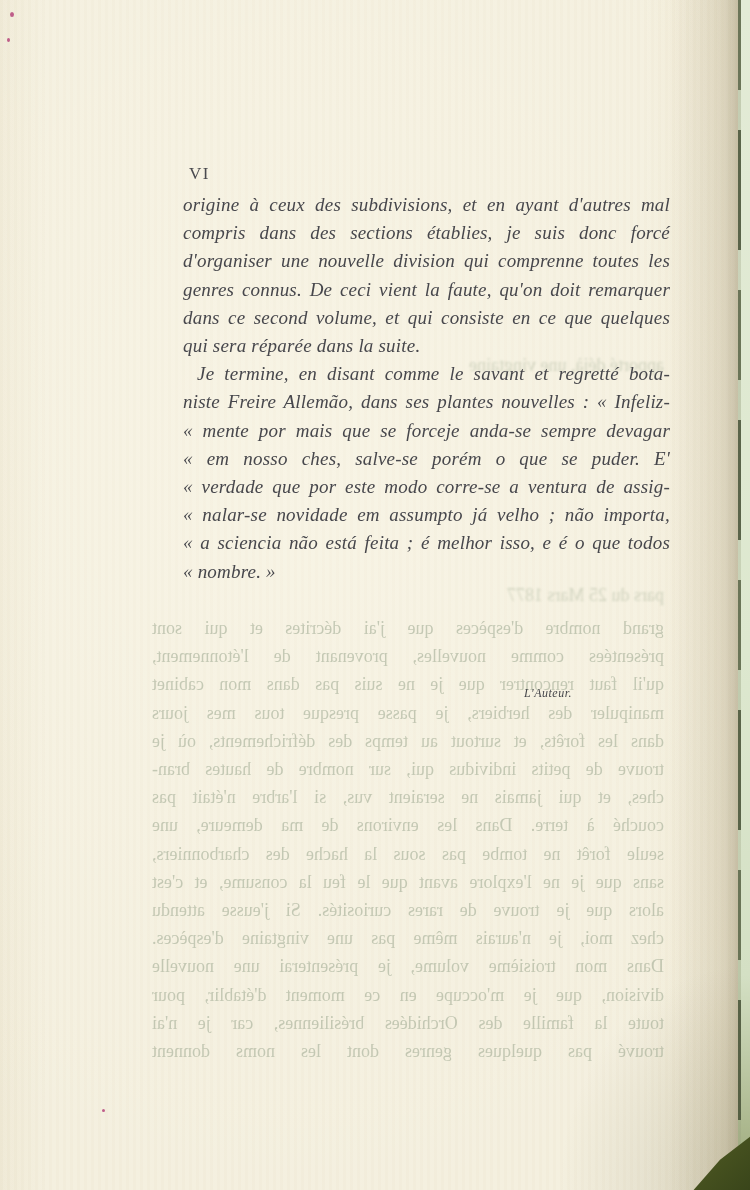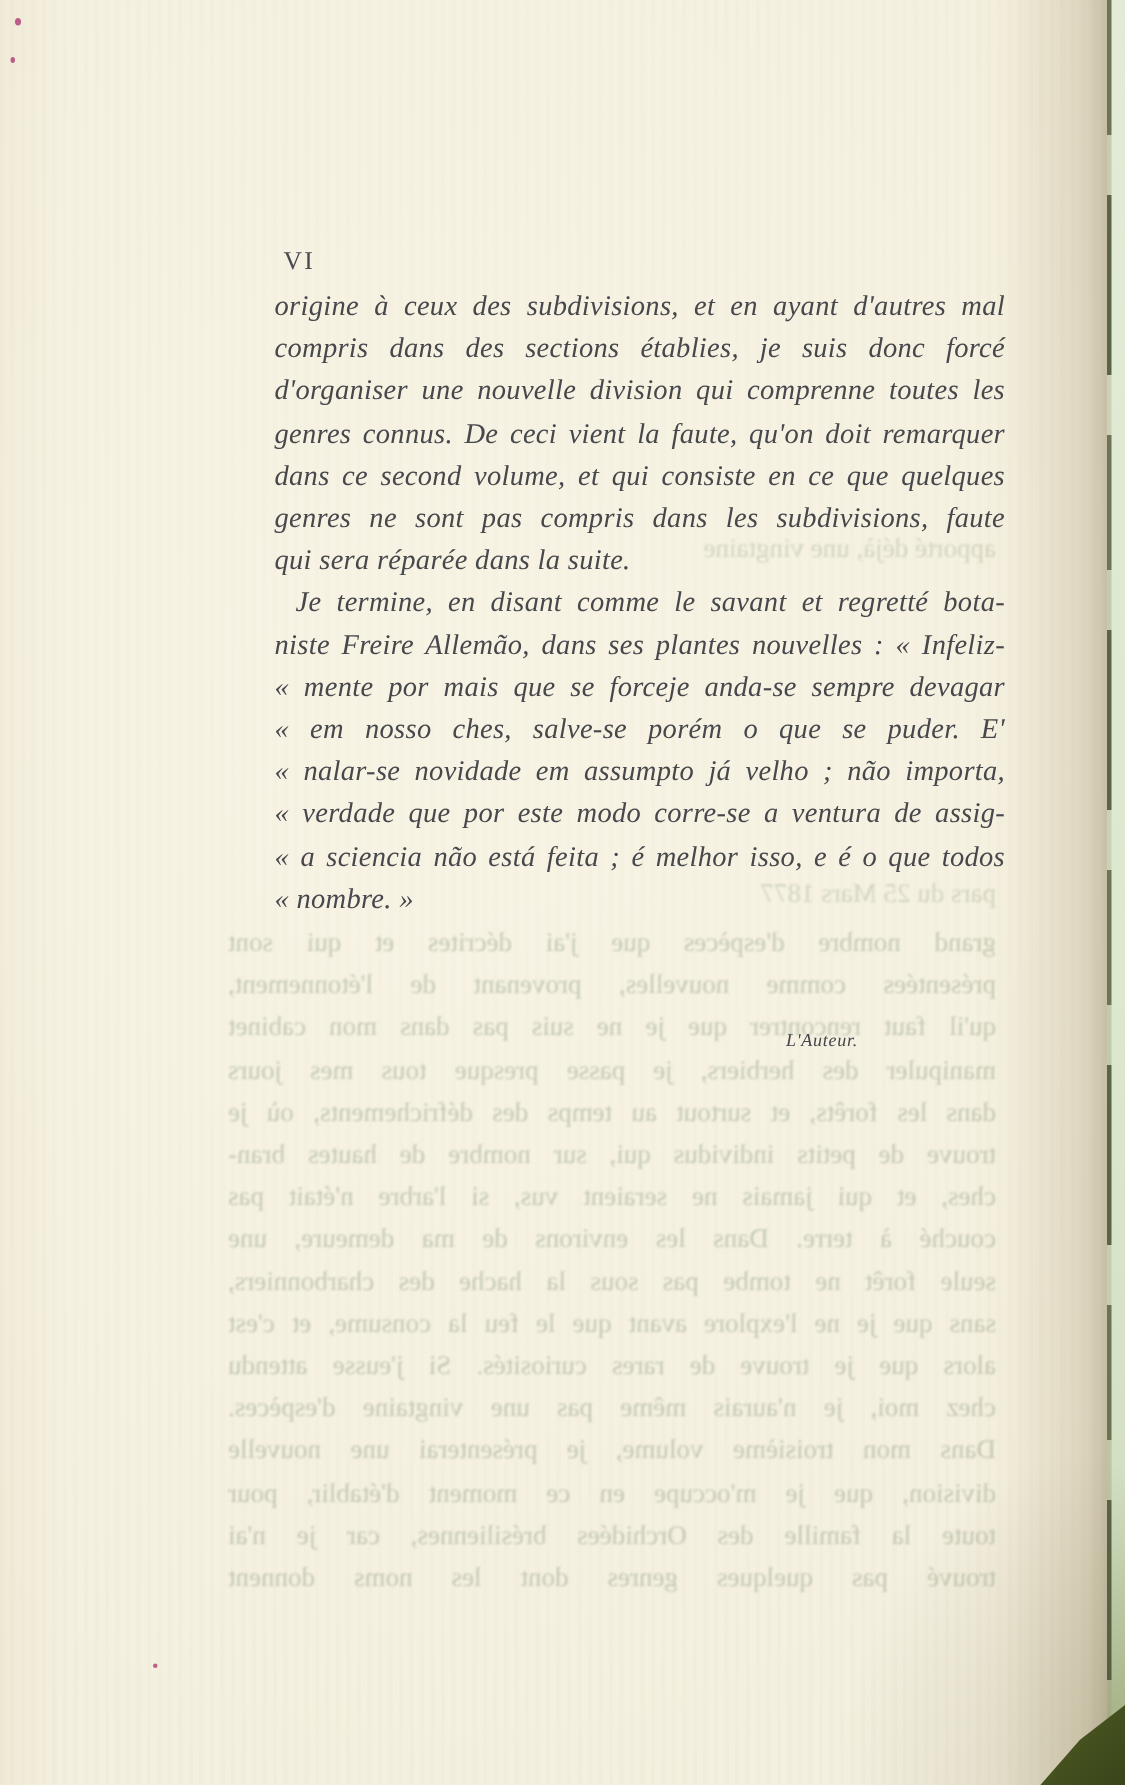--- a/index.html
+++ b/index.html
@@ -120,27 +120,26 @@
   </div>
   <div class="bfrag f1">apporté déjà, une vingtaine</div>
   <div class="bfrag f2">pars du 25 Mars 1877</div>
 
   <div class="text">
     <div class="line">origine à ceux des subdivisions, et en ayant d'autres mal</div>
     <div class="line">compris dans des sections établies, je suis donc forcé</div>
     <div class="line">d'organiser une nouvelle division qui comprenne toutes les</div>
     <div class="line">genres connus. De ceci vient la faute, qu'on doit remarquer</div>
     <div class="line">dans ce second volume, et qui consiste en ce que quelques</div>
-    <div class="line">genres ne sont pas compris dans les subdivisions, faute</div>
     <div class="line last">qui sera réparée dans la suite.</div>
     <div class="line ind">Je termine, en disant comme le savant et regretté bota-</div>
     <div class="line">niste Freire Allemão, dans ses plantes nouvelles : « Infeliz-</div>
     <div class="line">« mente por mais que se forceje anda-se sempre devagar</div>
     <div class="line">« em nosso ches, salve-se porém o que se puder. E'</div>
+    <div class="line">« verdade que por este modo corre-se a ventura de assig-</div>
     <div class="line">« nalar-se novidade em assumpto já velho ; não importa,</div>
-    <div class="line">« verdade que por este modo corre-se a ventura de assig-</div>
     <div class="line">« a sciencia não está feita ; é melhor isso, e é o que todos</div>
     <div class="line last">« nombre. »</div>
   </div>
 
   <div class="sig">L'Auteur.</div>
 
 </div>
 
 </body></html>

